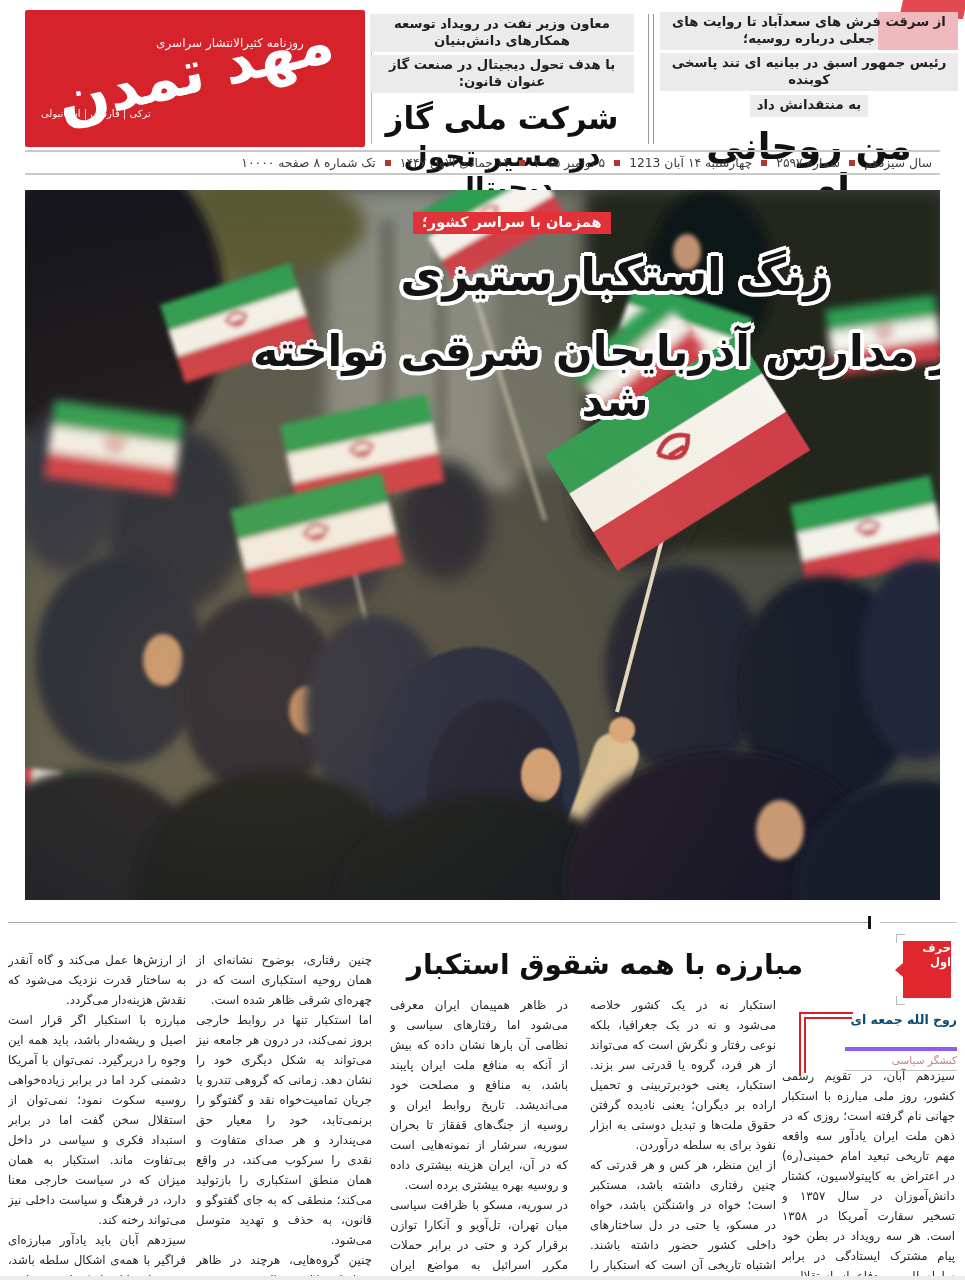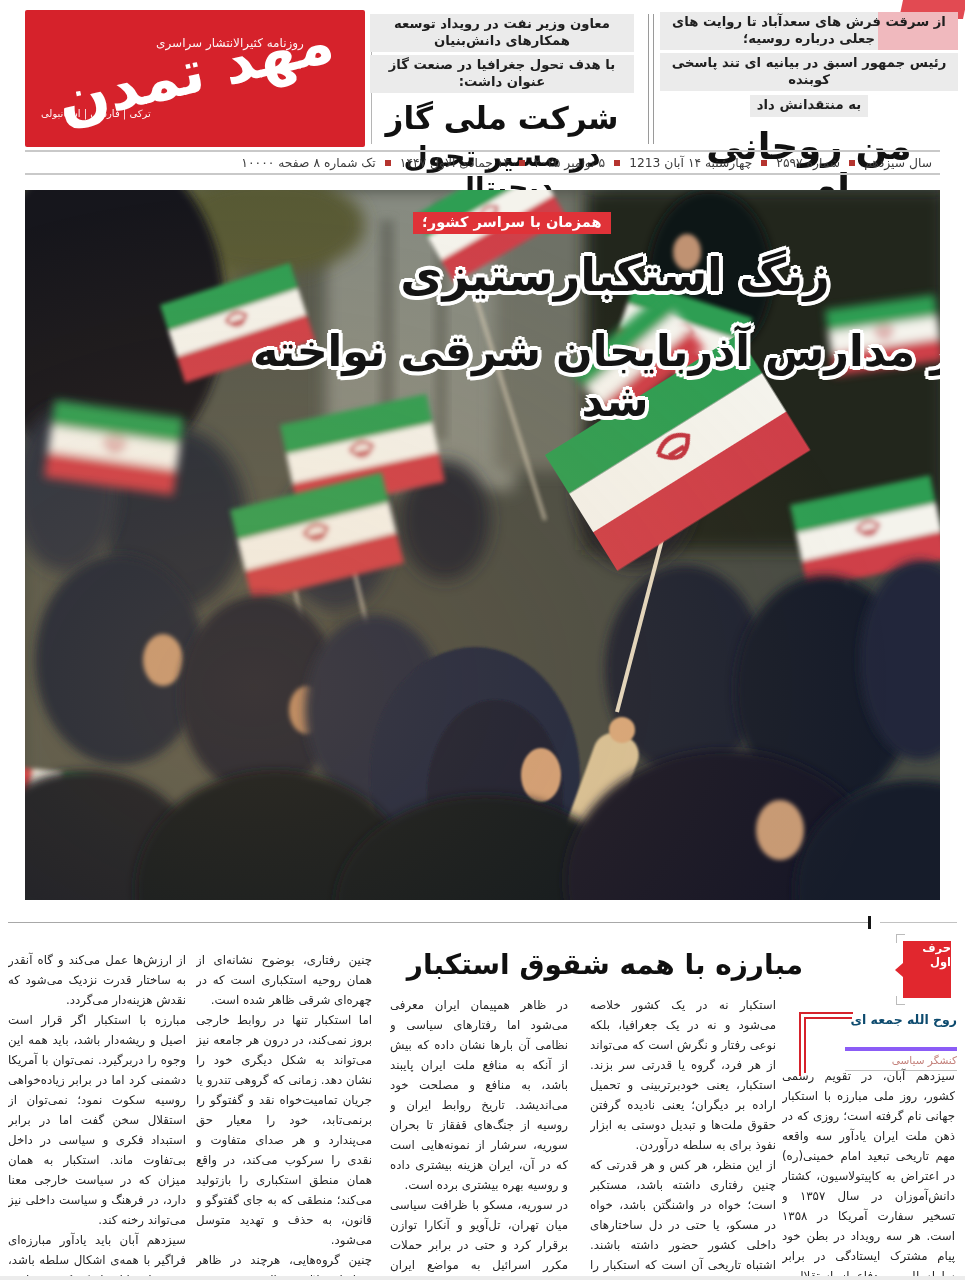--- a/index.html
+++ b/index.html
@@ -89,21 +89,21 @@
     <div class="tagline">روزنامه کثیرالانتشار سراسری</div>
     <div class="logo">مهد تمدن</div>
     <div class="langs">ترکی | فارسی | استانبولی</div>
   </div>
 
   <div class="abs vdiv1"></div>
   <div class="abs vdiv2"></div>
 
   <div class="abs story story-mid">
     <div><span class="k">معاون وزیر نفت در رویداد توسعه همکارهای دانش‌بنیان</span></div>
-    <div><span class="k">با هدف تحول جغرافیا در صنعت گاز عنوان داشت:</span></div>
+    <div><span class="k">با هدف تحول دیجیتال در صنعت گاز عنوان قانون:</span></div>
     <div class="big-title">شرکت ملی گاز</div>
     <div class="big-title l2">در مسیر تحول دیجیتال</div>
   </div>
 
   <div class="abs corner-ribbon"></div>
   <div class="abs story story-right">
     <div><span class="k pinked">از سرقت فرش های سعدآباد تا روایت های جعلی درباره روسیه؛</span></div>
     <div><span class="k">رئیس جمهور اسبق در بیانیه ای تند پاسخی کوبنده</span></div>
     <div><span class="k">به منتقدانش داد</span></div>
     <div class="big-title">من روحانی ام...</div>

